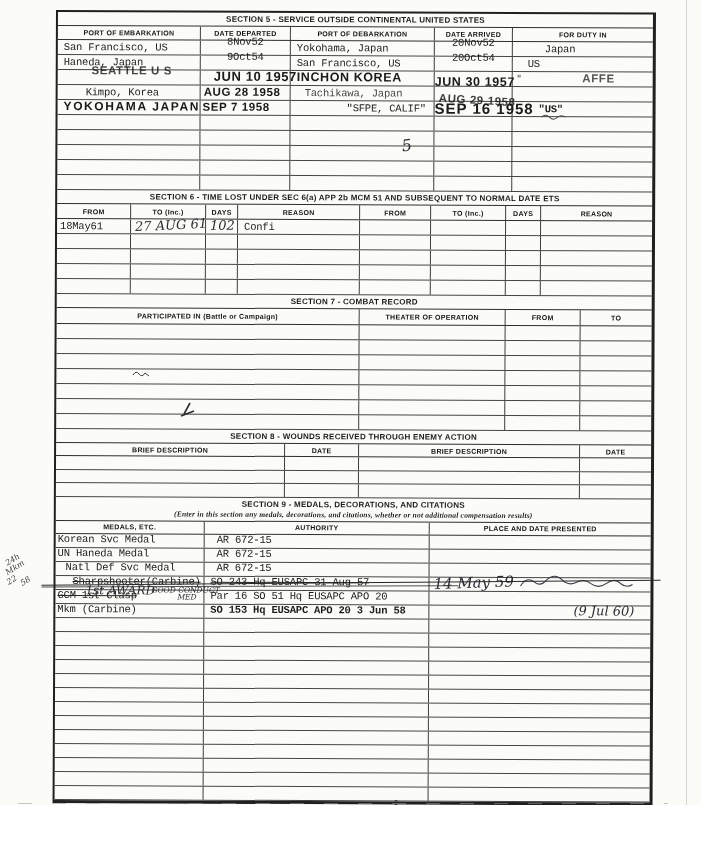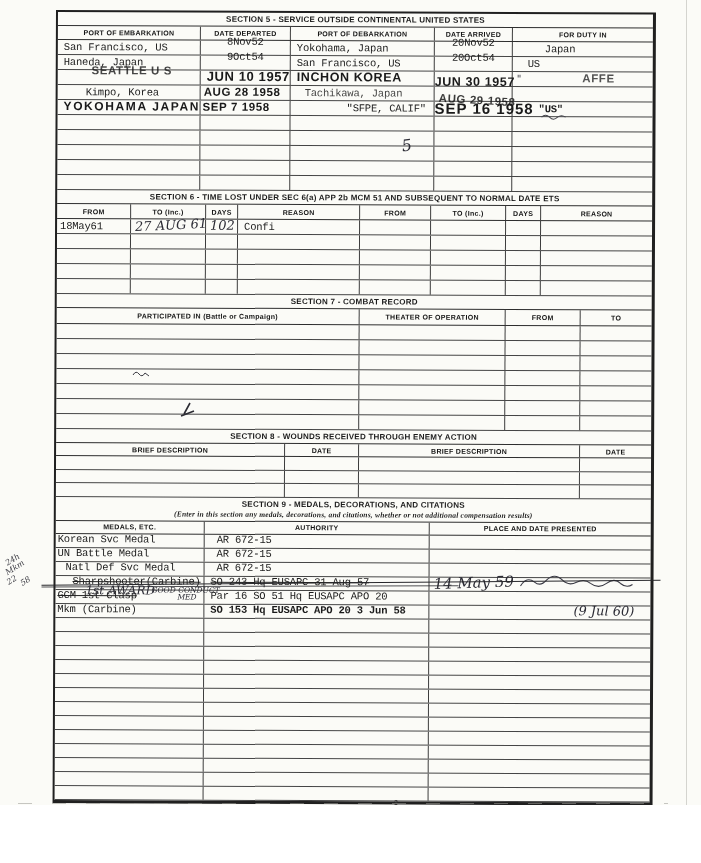--- a/index.html
+++ b/index.html
@@ -108,21 +108,21 @@
       <div class="c last">
           <span class="typed" style="padding-left:15px">US</span>
         </div>
     </div>
 
     <div class="trow s5 r15">
       <div class="c c0">
           <span class="stamp ctr" style="opacity:.8">SEATTLE U S</span>
         </div>
       <div class="c c1">
-          <span class="stamp" style="font-size:13px;padding-left:6px">JUN 10 1957</span>
+          <span class="stamp" style="font-size:13px;padding-left:13px">JUN 10 1957</span>
         </div>
       <div class="c c2">
           <span class="stamp" style="font-size:12.5px">INCHON KOREA</span>
         </div>
       <div class="c c3">
           <span class="stamp" style="font-size:12.5px;transform:translateY(4px);padding-left:0">JUN 30 1957</span>
         </div>
       <div class="c last">
         <span class="hand" style="font-size:10px">"</span>
         <span class="stamp" style="margin-left:55px;opacity:.75;font-weight:600">AFFE</span>
@@ -404,21 +404,21 @@
       <div class="c c0">
           <span class="typed" style="padding-left:2px">Korean Svc Medal</span>
         </div>
       <div class="c c1">
           <span class="typed" style="padding-left:12px">AR 672-15</span>
         </div>
       <div class="c last"></div>
     </div>
     <div class="trow s9 r14">
       <div class="c c0">
-          <span class="typed" style="padding-left:2px">UN Battle Medal</span>
+          <span class="typed" style="padding-left:2px">UN Haneda Medal</span>
         </div>
       <div class="c c1">
           <span class="typed" style="padding-left:12px">AR 672-15</span>
         </div>
       <div class="c last"></div>
     </div>
     <div class="trow s9 r14">
       <div class="c c0">
           <span class="typed" style="padding-left:10px">Natl Def Svc Medal</span>
         </div>

